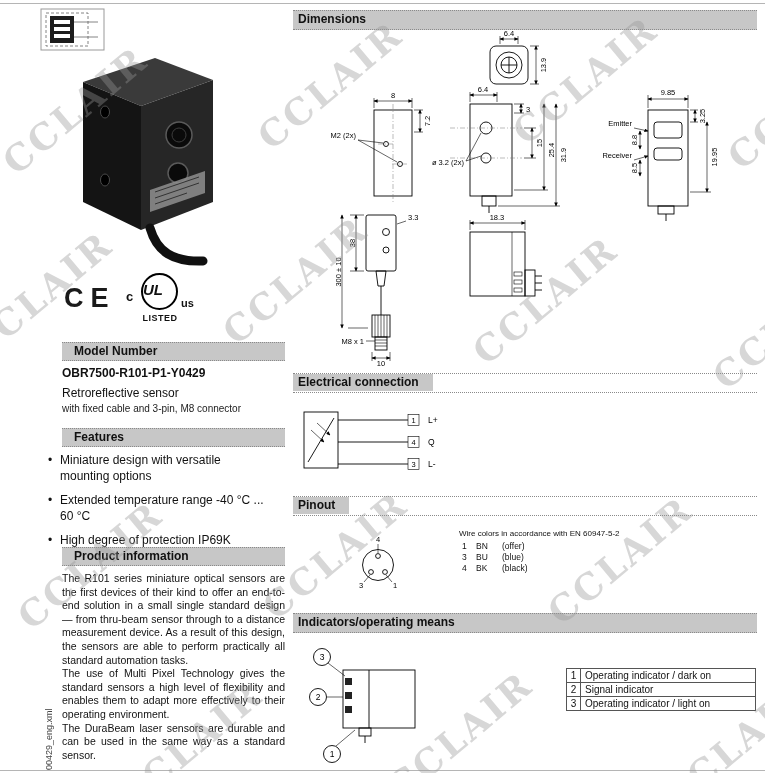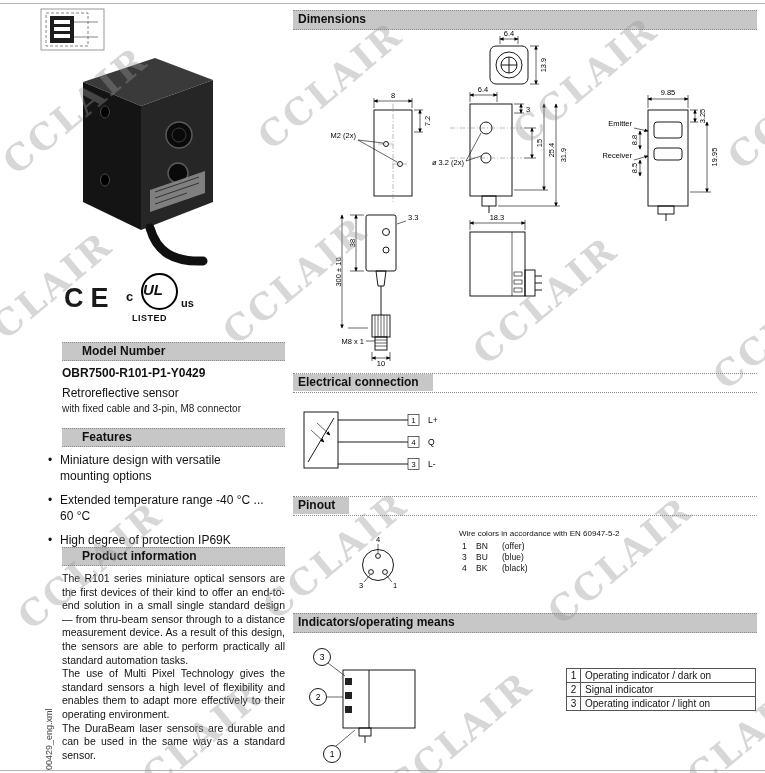--- a/index.html
+++ b/index.html
@@ -7,37 +7,37 @@
   body{font-family:"Liberation Sans",sans-serif;color:#111}
   #page{position:relative;width:765px;height:773px;background:#fff;margin:0 auto;overflow:hidden}
   .hairline{position:absolute;left:0;width:765px;height:1px;background:#b5b5b5}
   
   .wm{position:absolute;transform:translate(-50%,-50%) rotate(-40deg);
       font:700 36px "DejaVu Serif",serif;letter-spacing:3px;color:rgba(150,150,150,.38);
       white-space:nowrap;pointer-events:none;z-index:9}
   
   .lhead{position:absolute;left:62px;width:223px;height:19px;background:#c7c7c7;
          border-top:1px dotted #8a8a8a;border-bottom:1px dotted #8a8a8a;
-         font-weight:bold;font-size:12px;line-height:17px;padding-left:20px}
+         font-weight:bold;font-size:12px;line-height:17px;padding-left:12px}
   .modelnum{position:absolute;left:62px;top:366px;font-weight:bold;font-size:12px}
   .modeltype{position:absolute;left:62px;top:386px;font-size:12px}
   .modeldetail{position:absolute;left:62px;top:403px;font-size:10px;color:#222}
   .features-list{position:absolute;left:46px;top:453px;width:223px;list-style:none;font-size:12px;line-height:1.3}
   .features-list li{position:relative;padding-left:14px;margin-bottom:9px}
   .features-list li::before{content:"•";position:absolute;left:2px}
   .info-text{position:absolute;left:62px;top:572px;width:223px;font-size:10.5px;line-height:13.6px;text-align:justify}
   .side-label{position:absolute;left:44px;top:770px;transform:rotate(-90deg);transform-origin:left top;
               font-size:9px;color:#444;white-space:nowrap}
   .ce-mark{position:absolute;left:64px;top:283px;font-size:27px;font-weight:bold;letter-spacing:7px;color:#1a1a1a}
   .ul-logo{position:absolute;left:124px;top:271px;width:72px;height:52px}
   .ul-circle{position:absolute;left:17px;top:2px;width:37px;height:37px;border:2.5px solid #000;border-radius:50%;
              font-style:italic;font-weight:bold;font-size:15px;line-height:30px;}
   .ul-c{position:absolute;left:2px;top:18px;font-weight:bold;font-size:13px}
   .ul-us{position:absolute;left:57px;top:26px;font-weight:bold;font-size:11px}
-  .ul-listed{position:absolute;left:8px;top:42px;width:56px;font-weight:bold;font-size:9px;letter-spacing:.5px}
+  .ul-listed{position:absolute;left:8px;top:42px;width:56px;text-align:center;font-weight:bold;font-size:9px;letter-spacing:.5px}
   
   .rhead{position:absolute;left:293px;width:464px;height:20px;display:flex;align-items:flex-start;
          border-top:1px dotted #8a8a8a;border-bottom:1px dotted #8a8a8a}
   .rhead .lab{font-weight:bold;font-size:12px;line-height:17px;padding:0 14px 0 5px;background:#c7c7c7}
   .rhead.full{background:#c7c7c7}
   .rhead .dots{flex:1;background-image:repeating-linear-gradient(90deg,#999 0 2px,rgba(0,0,0,0) 2px 5px);
                background-size:100% 1px;background-position:0 55%;background-repeat:no-repeat}
   
   svg{position:absolute;overflow:visible}
   .ln{stroke:#000;stroke-width:.9;fill:none}

